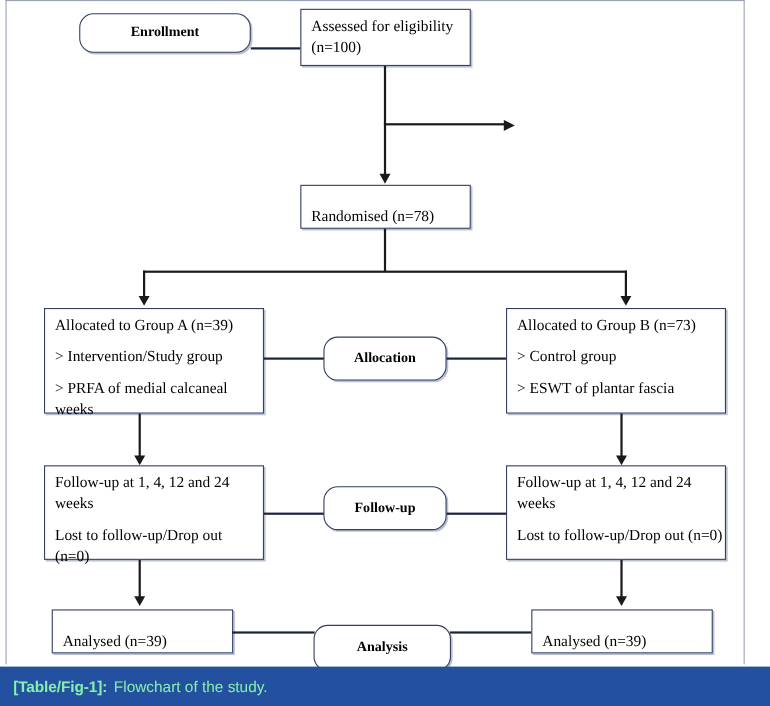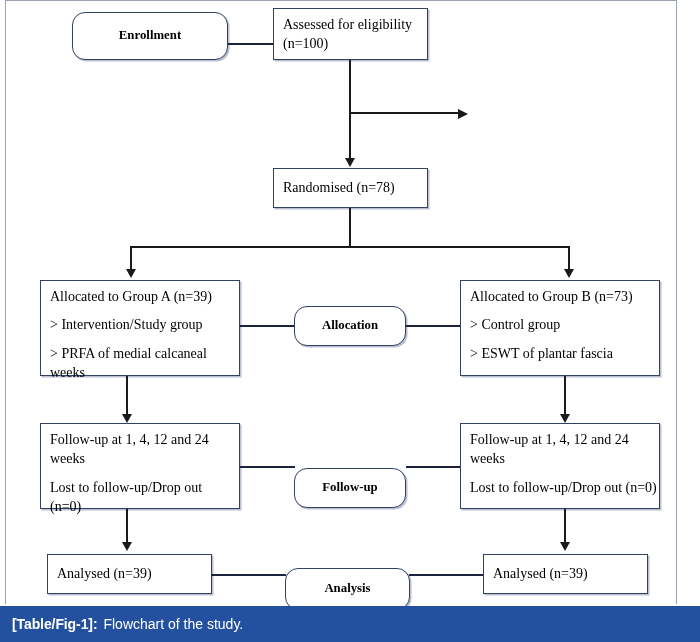--- a/index.html
+++ b/index.html
@@ -42,21 +42,21 @@
     border-radius: 13px;
     display: flex;
     align-items: center;
     justify-content: center;
     padding: 0;
     font-weight: 700;
     font-size: 12.8px;
   }
   .node.center-text {
     display: flex;
-    align-items: center;
+    align-items: flex-end;
     padding-top: 0;
     padding-bottom: 0;
   }
   .node .line { display: block; white-space: nowrap; }
   .node .para { display: block; margin-bottom: 9px; }
   .node .para:last-child { margin-bottom: 0; }
 
   
   .node.shadow { box-shadow: 1.5px 1.5px 0 0 #b9c0d2; }
 
@@ -88,21 +88,21 @@
     left: 0;
     top: 606px;
     width: 700px;
     height: 36px;
     background: #24519f;
     display: flex;
     align-items: center;
     box-sizing: border-box;
     padding-left: 12px;
     font-family: "Liberation Sans", "DejaVu Sans", sans-serif;
-    color: #ffffff;
+    color: #86efac;
   }
   #caption-bar .cap-label {
     font-weight: 700;
     font-size: 14px;
     margin-right: 6px;
     letter-spacing: -0.1px;
   }
   #caption-bar .cap-text {
     font-weight: 400;
     font-size: 14px;
@@ -110,21 +110,21 @@
 </style>
 </head>
 <body>
 
 <div id="figure-root">
 
   <div class="page-rule left"></div>
   <div class="page-rule right"></div>
   <div class="page-rule top"></div>
 
-  <div class="node rounded shadow" style="left:72px; top:12px; width:156px; height:48px;">
+  <div class="node rounded shadow" style="left:72px; top:12px; width:156px; height:36px;">
     <span>Enrollment</span>
   </div>
 
   <div class="conn thin" style="left:228px; top:43px; width:46px; height:1.6px;"></div>
 
   <div class="node shadow" style="left:273px; top:8px; width:155px; height:52px;">
     <span class="line">Assessed for eligibility</span>
     <span class="line">(n=100)</span>
   </div>
 
@@ -175,21 +175,21 @@
 
   <div class="node shadow" style="left:40px; top:423px; width:200px; height:86px;">
     <span class="line">Follow-up at 1, 4, 12 and 24</span>
     <span class="para">weeks</span>
     <span class="line">Lost to follow-up/Drop out</span>
     <span class="line">(n=0)</span>
   </div>
 
   <div class="conn thin" style="left:240px; top:466px; width:55px; height:1.6px;"></div>
 
-  <div class="node rounded shadow" style="left:294px; top:468px; width:112px; height:40px;">
+  <div class="node rounded shadow" style="left:294px; top:442px; width:112px; height:40px;">
     <span>Follow-up</span>
   </div>
 
   <div class="conn thin" style="left:406px; top:466px; width:55px; height:1.6px;"></div>
 
   <div class="node shadow" style="left:460px; top:423px; width:200px; height:86px;">
     <span class="line">Follow-up at 1, 4, 12 and 24</span>
     <span class="para">weeks</span>
     <span class="line">Lost to follow-up/Drop out (n=0)</span>
   </div>

